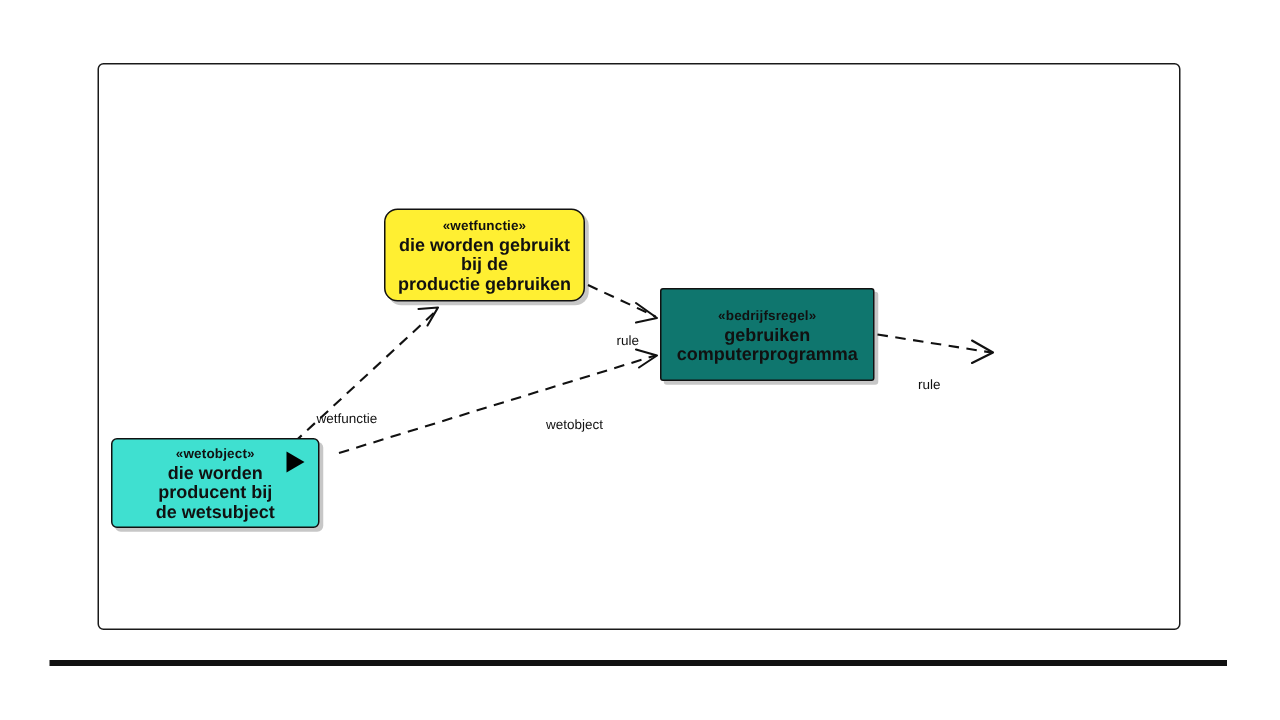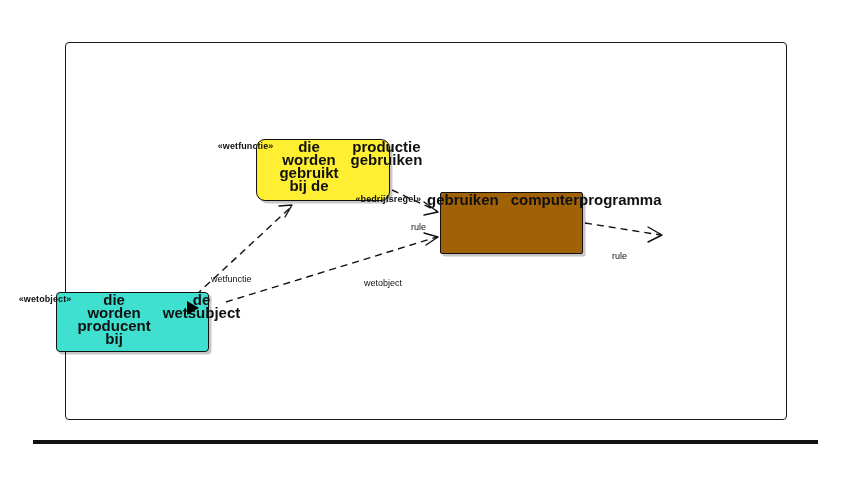--- a/index.html
+++ b/index.html
@@ -45,54 +45,55 @@
     height: 4px;
     background: #111111;
   }
 
   
   .node {
     position: absolute;
     box-sizing: border-box;
     border: 1.6px solid #111111;
     display: flex;
-    align-items: flex-start;
+    flex-direction: column;
+    align-items: center;
     justify-content: center;
     text-align: center;
     color: #111111;
     box-shadow: 2.5px 2.5px 0 rgba(0,0,0,0.22);
   }
   .node .stereotype {
     font-size: 9px;
     font-weight: 700;
     line-height: 13px;
     letter-spacing: 0.1px;
   }
   .node .nodename {
-    font-size: 15px;
+    font-size: 12px;
     font-weight: 700;
     line-height: 13px;
     padding: 0 6px;
   }
 
   
   #node-wetfunctie {
     left: 256px;
     top: 139px;
     width: 134px;
     height: 62px;
     background: #ffef32;
     border-radius: 9px;
   }
 
   
   #node-wetobject {
-    left: 56px;
+    left: 74px;
     top: 292px;
-    width: 153px;
+    width: 139px;
     height: 60px;
     background: #3fe0d0;
     border-radius: 4px;
   }
 
   
   .play-marker {
     position: absolute;
     right: 9px;
     top: 8px;
@@ -102,21 +103,21 @@
     border-bottom: 7px solid transparent;
     border-left: 12px solid #000000;
   }
 
   
   #node-bedrijfsregel {
     left: 440px;
     top: 192px;
     width: 143px;
     height: 62px;
-    background: #a16207;
+    background: #0f766e;
     border-radius: 2px;
   }
 
   
   .actor {
     position: absolute;
     left: 652px;
     top: 192px;
     width: 120px;
     height: 92px;

